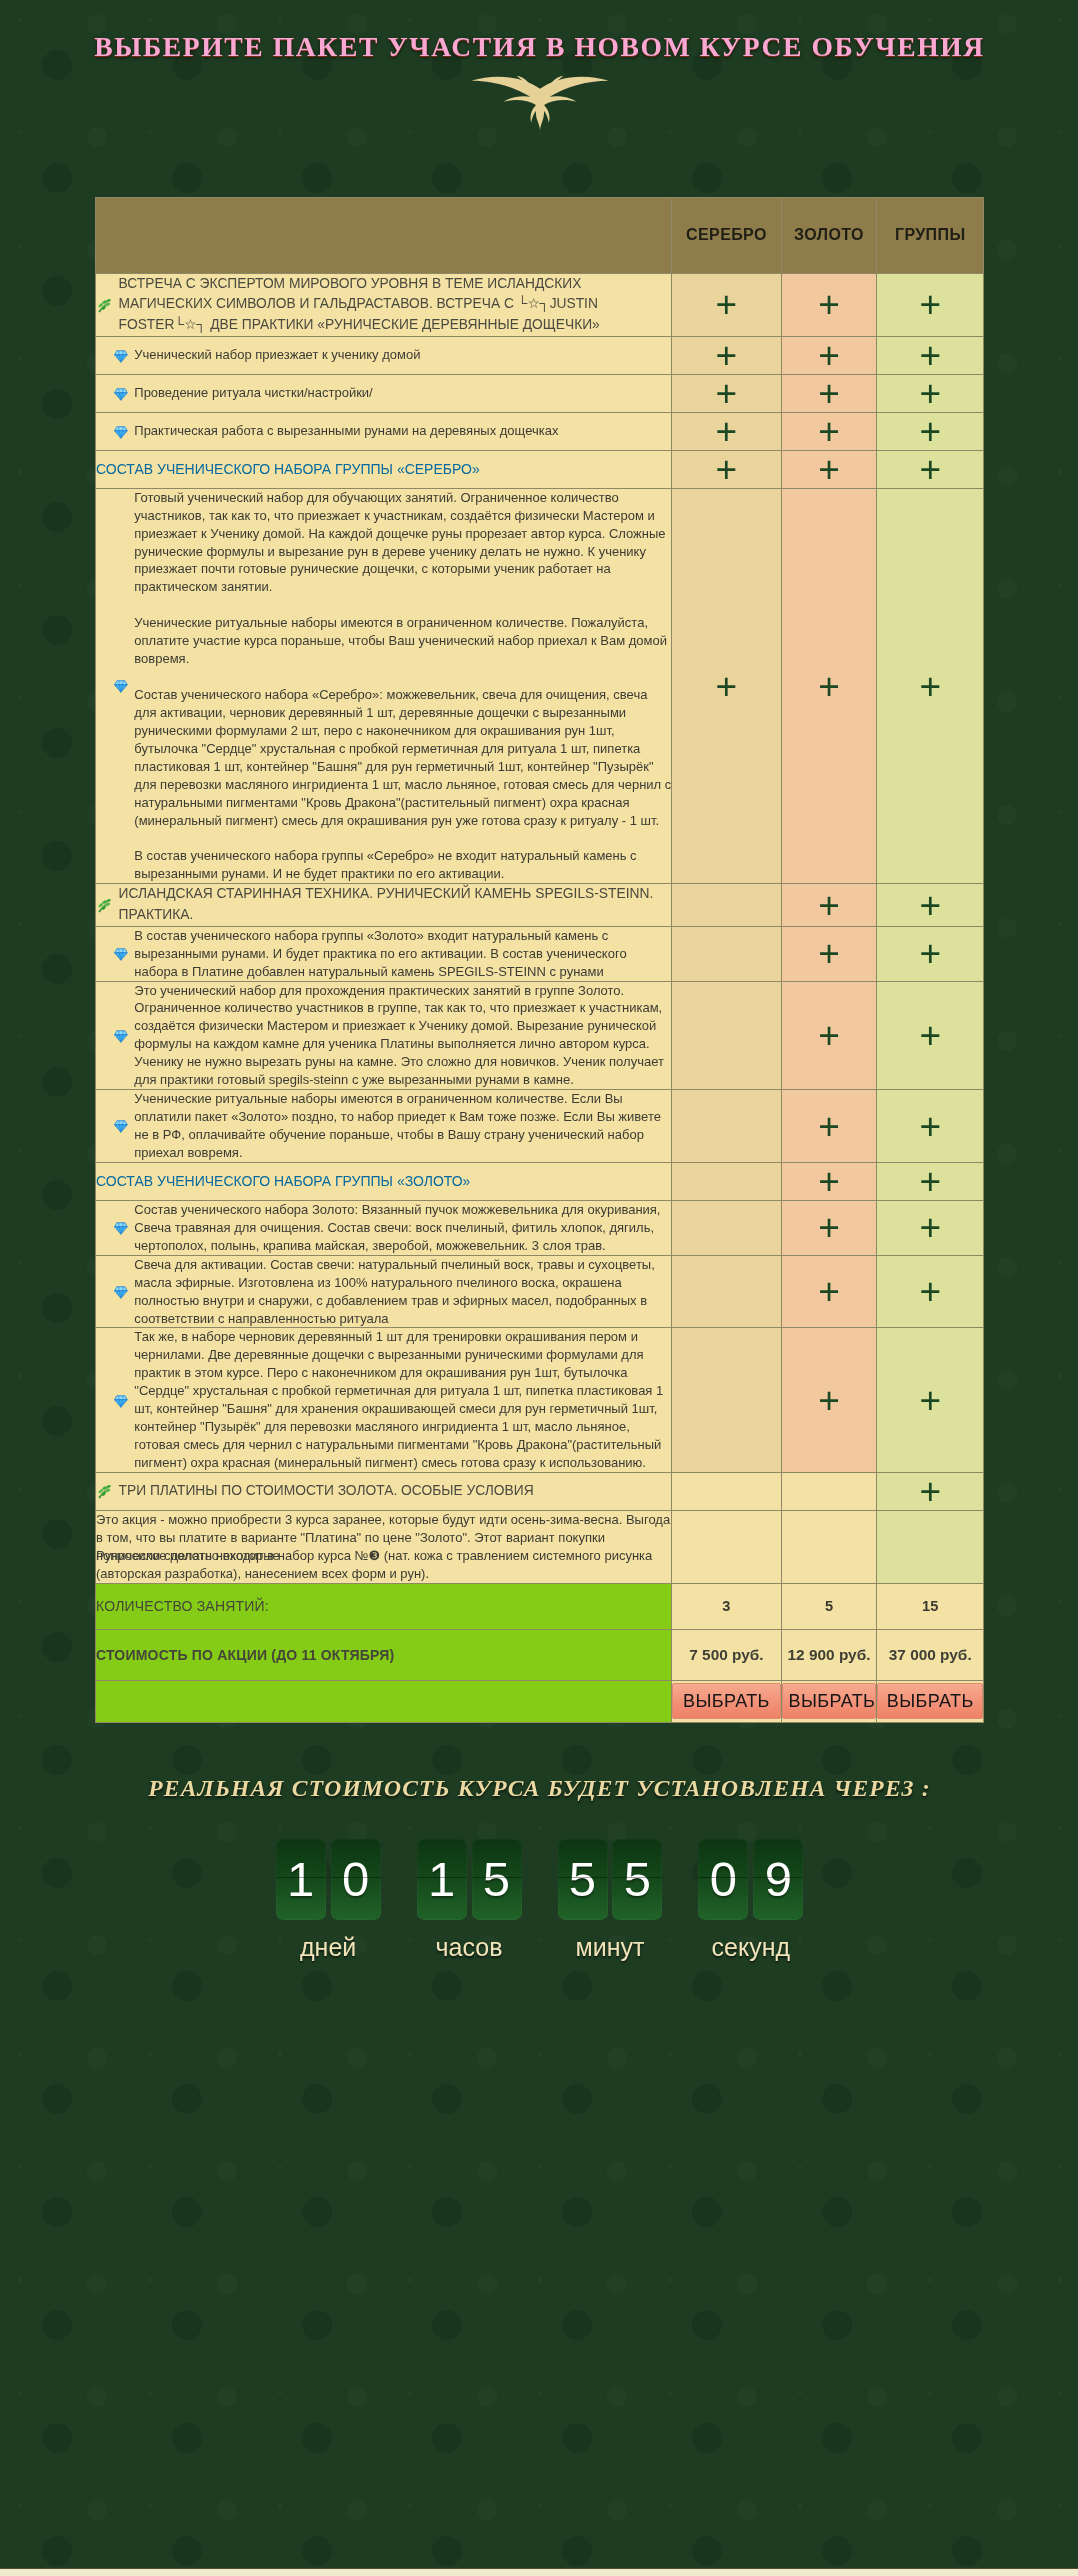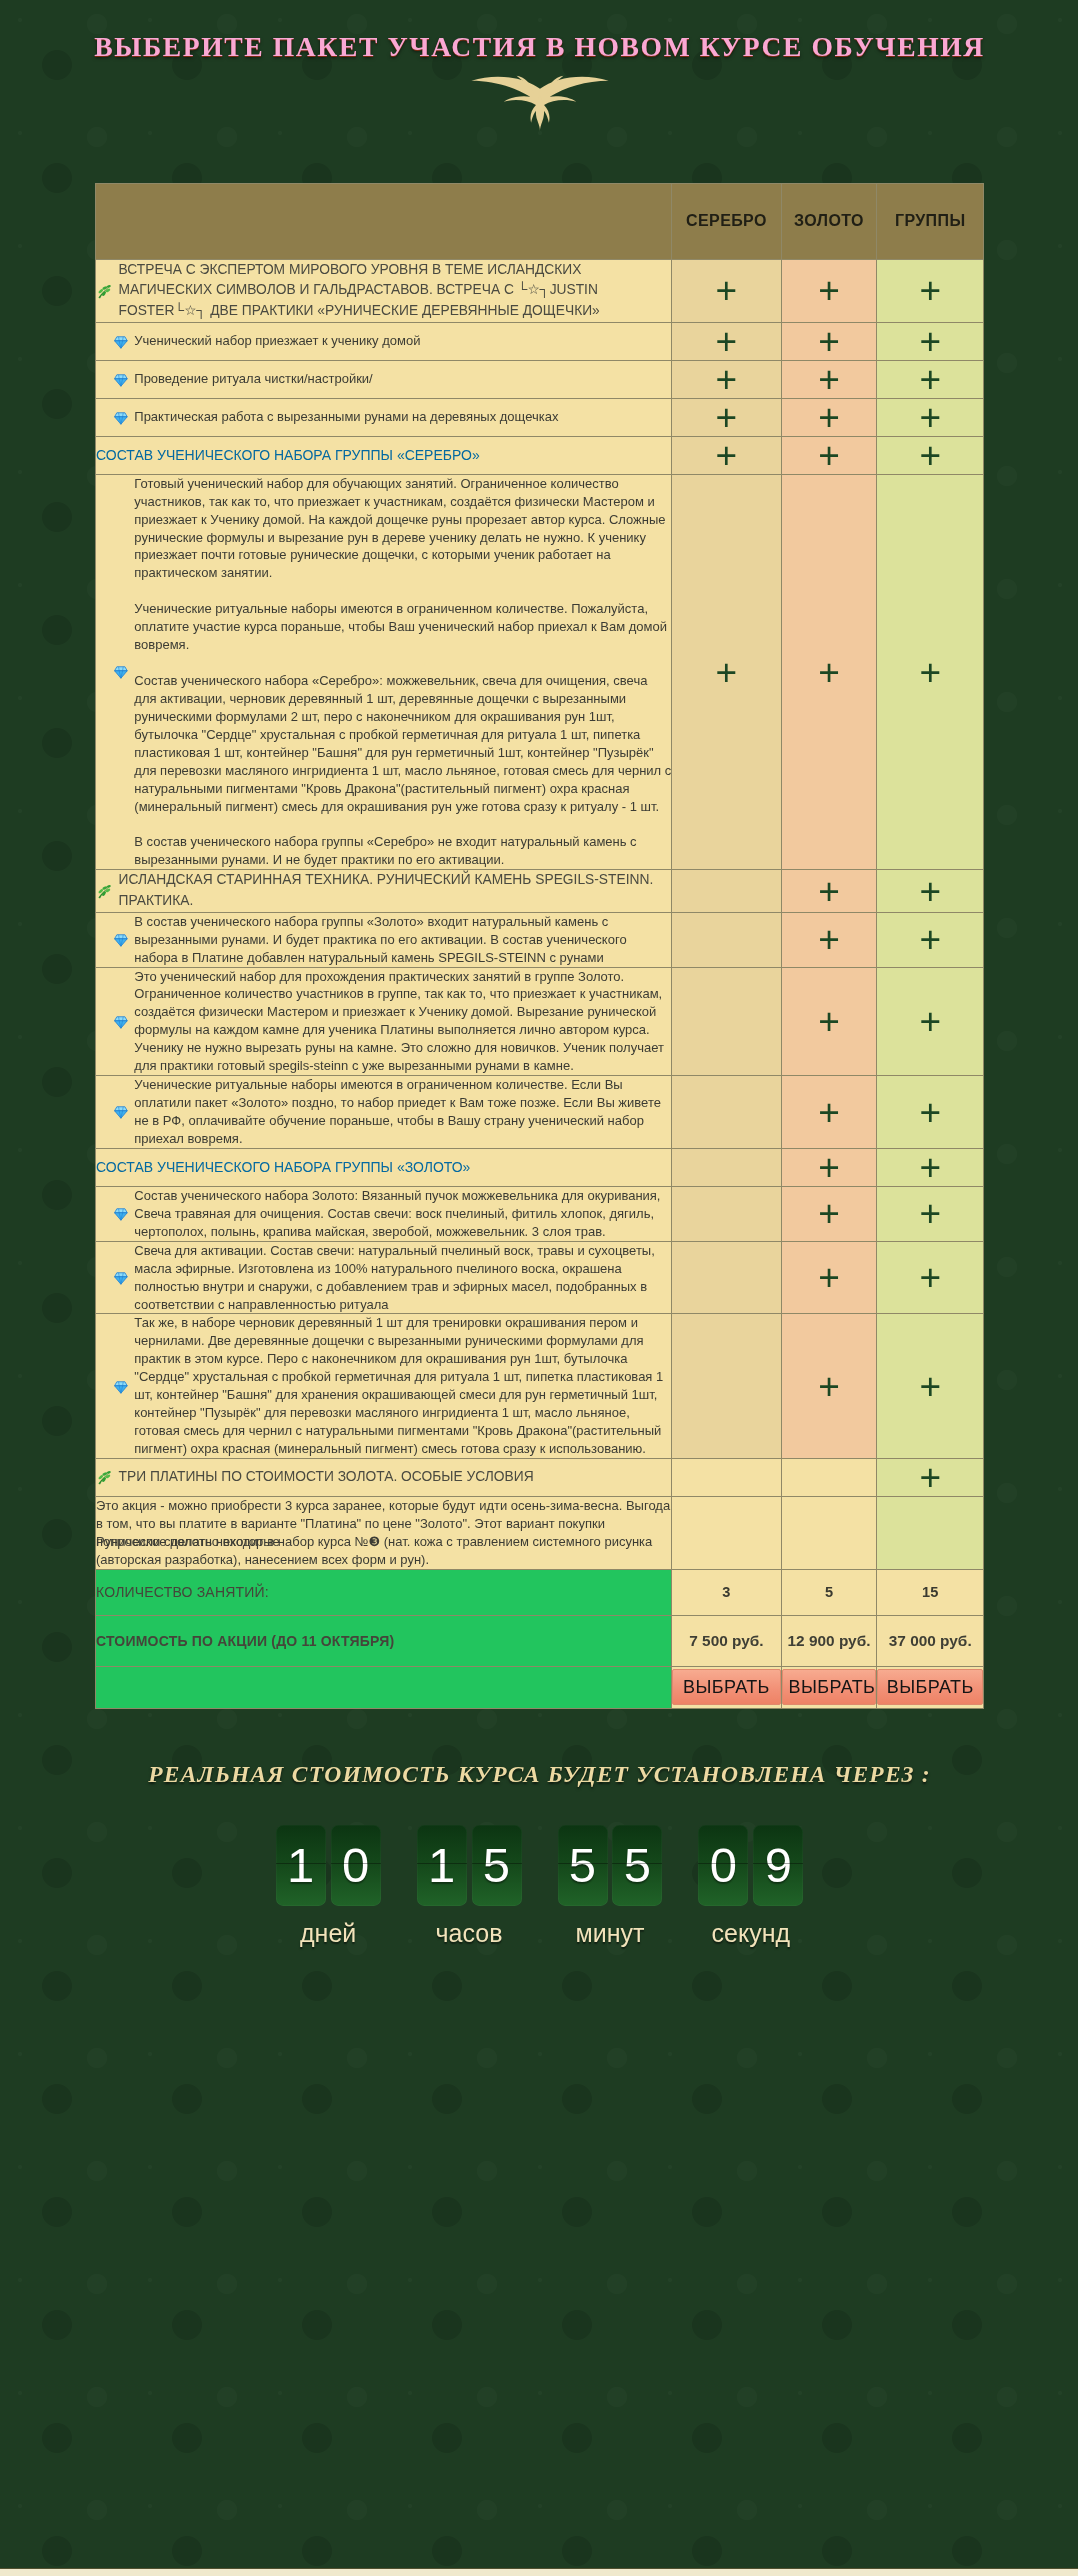--- a/index.html
+++ b/index.html
@@ -26,21 +26,21 @@
     letter-spacing:1.6px;
     color:#f9a8d4;
     text-shadow:0 0.8px 0 #7a2a12, 0 2.4px 3.2px rgba(0,0,0,0.6);
   }
   .emblem{display:flex;justify-content:center;margin:3.2px 0 1.6px;}
   .emblem svg{display:block;}
 
   
   table.pricing{
     width:889px;
-    margin:47px auto 0;
+    margin:61px auto 0;
     border-collapse:collapse;
     table-layout:fixed;
     border:0.8px solid #867e5c;
     font-size:13px;
     padding-left:24px;
   }
   table.pricing td, table.pricing th{
     border:0.8px solid #8f8867;
     vertical-align:middle;
     padding:0;
@@ -85,21 +85,21 @@
 
   
   .overlap-a{margin:0;position:relative;z-index:2;}
   .overlap-b{margin:-18px 0 0 0;position:relative;z-index:1;}
 
   
   td.qty, td.price-val, td.btn-cell{background:#f4e1a4;text-align:center;}
   td.qty{font-weight:bold;font-size:14.6px;height:45px;color:#3a3a30;}
   td.price-val{font-weight:bold;font-size:15.4px;height:50px;color:#3f3f35;}
   .qty-label,.price-label{
-    background:#22c55e;
+    background:#84cc16;
     font-size:14px;
     letter-spacing:0.2px;
     color:#45453a;
     padding:11.3px 14.6px;
   }
   .price-label{font-weight:bold;}
   td.btn-cell{padding:4px;height:41px;}
   .select-btn{
     display:block;width:100%;height:36px;
     background:linear-gradient(180deg,#f7ab90 0%,#f29177 55%,#ee8265 100%);

